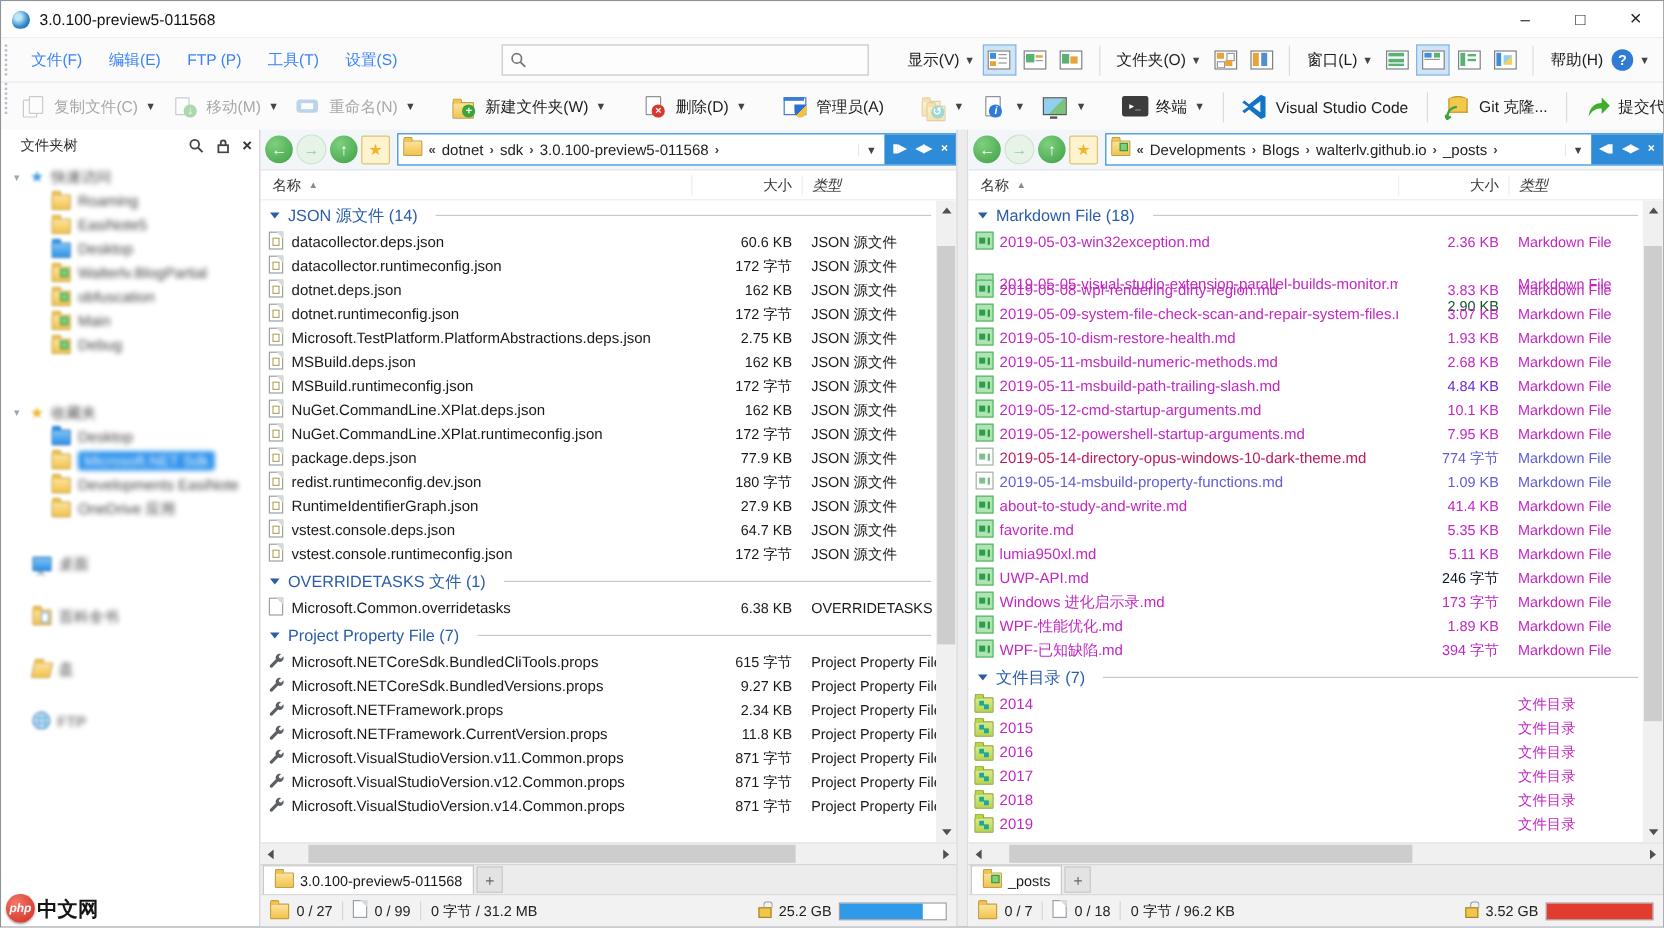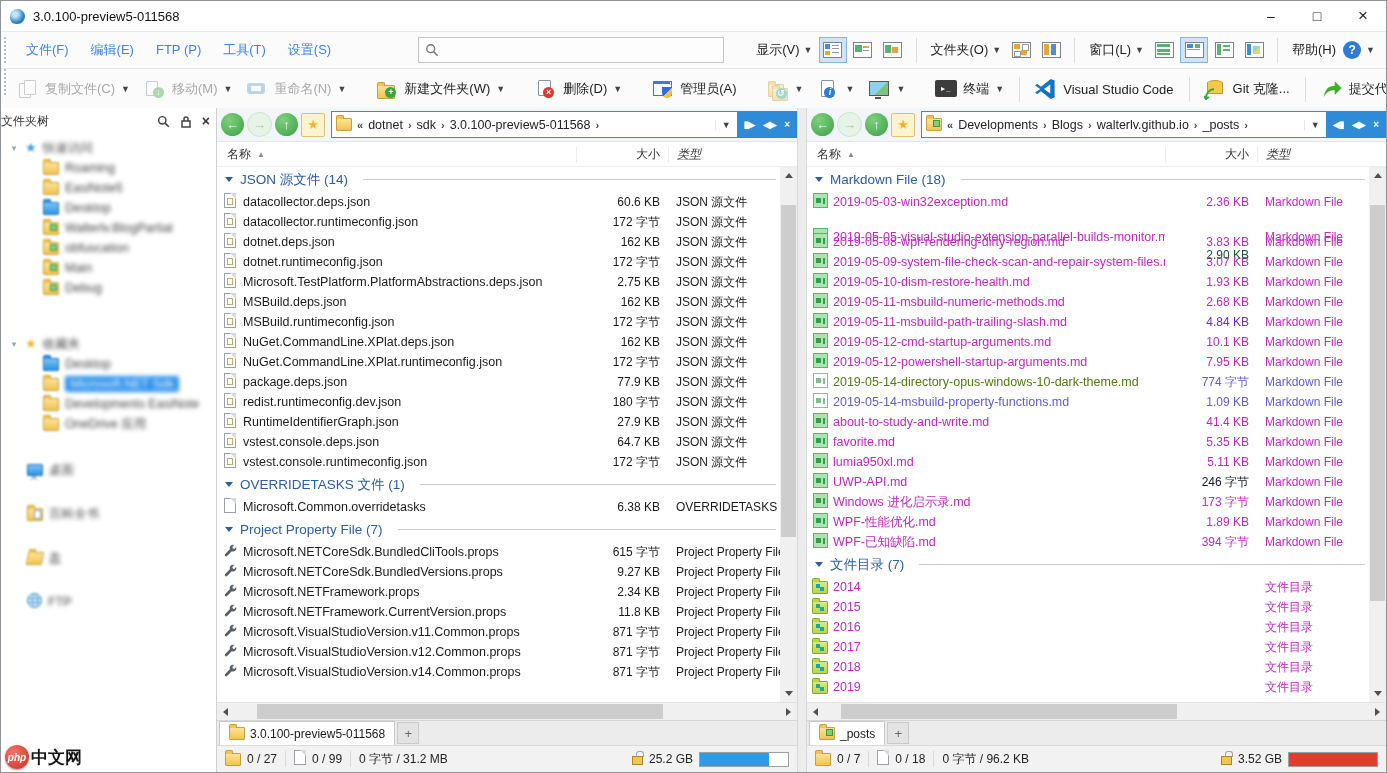--- a/index.html
+++ b/index.html
@@ -64,21 +64,21 @@
   .ic-globe{display:inline-block;width:13px;height:13px;border-radius:50%;background:#cfe9f8;border:1px solid #3c86c0;position:relative;overflow:hidden;}
   .ic-globe::before{content:"";position:absolute;left:4px;top:-1px;width:4px;height:14px;border:1px solid #58a0d4;border-radius:50%;}
   .ic-globe::after{content:"";position:absolute;left:-1px;top:4px;width:14px;height:3px;border-top:1px solid #58a0d4;border-bottom:1px solid #58a0d4;}
   .ic-lock{display:inline-block;width:9px;height:7px;background:#f2c64d;border:1px solid #a8882a;position:relative;margin-top:5px;}
   .ic-lock::before{content:"";position:absolute;top:-6px;left:3px;width:6px;height:5px;border:1.5px solid #a3a3a3;border-bottom:none;border-radius:3px 3px 0 0;}
   .ic-terminal{width:22px;height:17px;background:#3c3c3c;border-radius:2px;color:#fff;font-size:8px;font-weight:bold;display:flex;align-items:center;justify-content:center;letter-spacing:1px;}
   .ic-terminal::after{content:"\25B8_";}
   
   .main{position:absolute;top:107px;left:0;right:0;bottom:0;display:flex;}
   .tree-panel{width:215px;flex:0 0 auto;border-right:1px solid #cfcfcf;background:#fff;position:relative;display:flex;flex-direction:column;}
-  .tree-head{height:26px;display:flex;align-items:center;font-size:12px;color:#333;padding:0 6px 0 0;flex:0 0 auto;}
+  .tree-head{height:26px;display:flex;align-items:center;font-size:12px;color:#333;padding:0 6px 0 16px;flex:0 0 auto;}
   .tree-head .t{flex:1;}
   .tree-tools{display:flex;gap:10px;color:#555;align-items:center;}
   .tree-body{flex:1;overflow:hidden;padding-top:4px;}
   .tree-row{height:20px;display:flex;align-items:center;gap:6px;font-size:12.5px;color:#444;}
   .tree-row .lbl{white-space:nowrap;}
   .blurtxt{filter:blur(2.3px);}
   .bluricon{filter:blur(1.2px);}
   .tree-row.selected .lbl{background:#2f93ec;color:#eaf4ff;border-radius:2px;padding:1px 5px;}
   .expander{width:10px;font-size:9px;color:#9aa;flex:0 0 auto;text-align:center;}
   .watermark{position:absolute;left:4px;bottom:3px;display:flex;align-items:center;gap:2px;}
@@ -811,21 +811,21 @@
               <span class="ft" style="color: rgb(194, 39, 194);">Markdown File</span>
             </div>
             <div class="file-row">
               <span class="fi"><span class="ic-md"></span></span>
               <span class="fn" style="color: rgb(194, 39, 194);">2019-05-12-powershell-startup-arguments.md</span>
               <span class="fs" style="color: rgb(194, 39, 194);">7.95 KB</span>
               <span class="ft" style="color: rgb(194, 39, 194);">Markdown File</span>
             </div>
             <div class="file-row">
               <span class="fi"><span class="ic-md outline"></span></span>
-              <span class="fn" style="color: #4d7c0f;">2019-05-14-directory-opus-windows-10-dark-theme.md</span>
+              <span class="fn" style="color: #be185d;">2019-05-14-directory-opus-windows-10-dark-theme.md</span>
               <span class="fs" style="color: rgb(93, 93, 213);">774 字节</span>
               <span class="ft" style="color: rgb(93, 93, 213);">Markdown File</span>
             </div>
             <div class="file-row">
               <span class="fi"><span class="ic-md outline"></span></span>
               <span class="fn" style="color: rgb(93, 93, 213);">2019-05-14-msbuild-property-functions.md</span>
               <span class="fs" style="color: rgb(93, 93, 213);">1.09 KB</span>
               <span class="ft" style="color: rgb(93, 93, 213);">Markdown File</span>
             </div>
             <div class="file-row">

